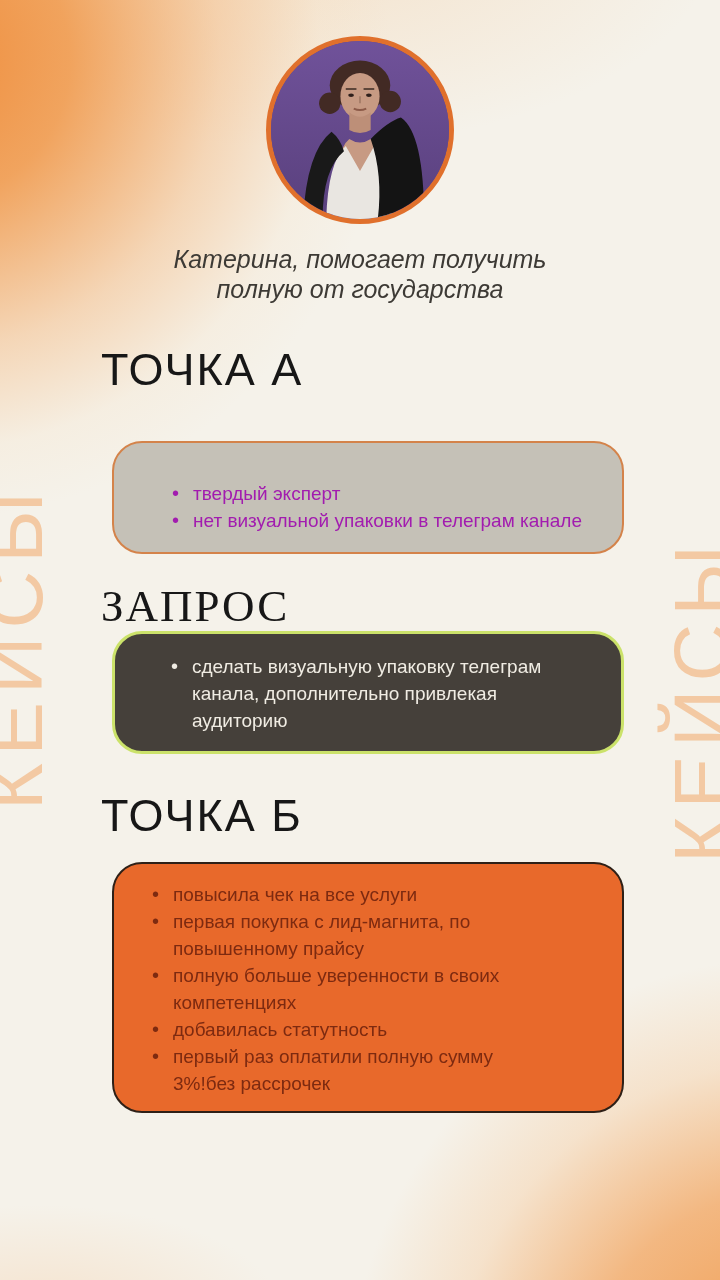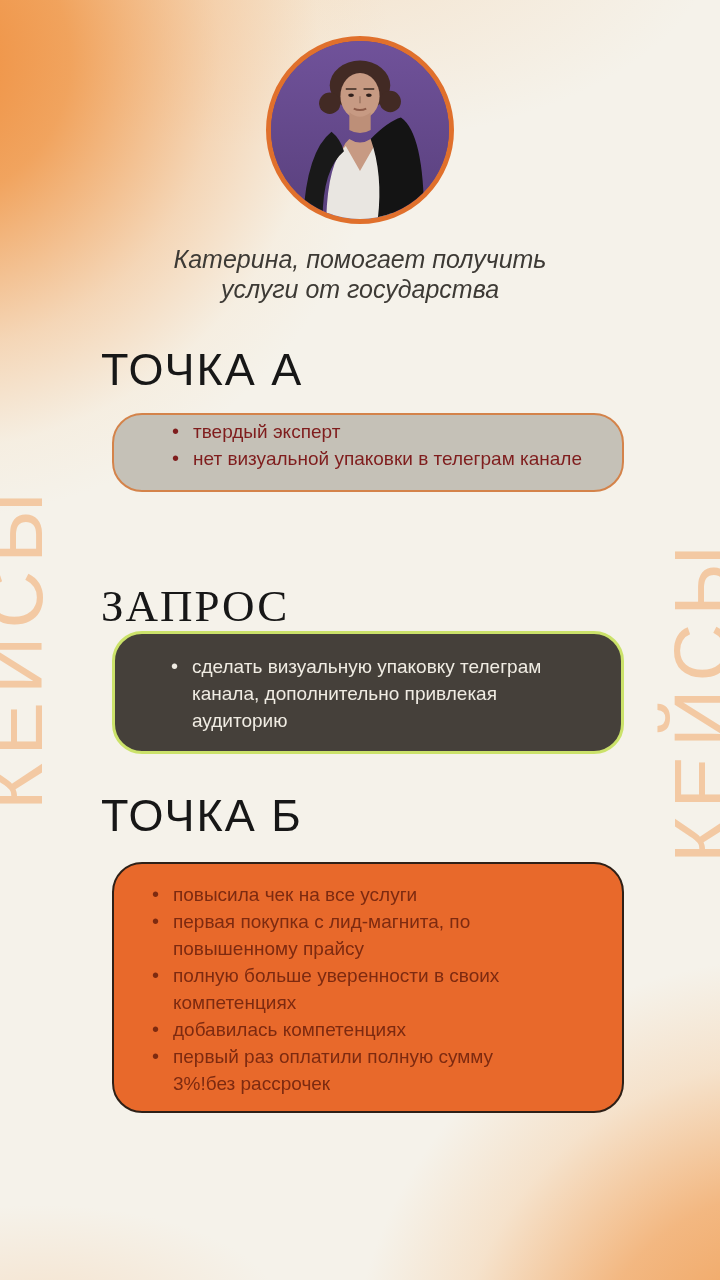--- a/index.html
+++ b/index.html
@@ -57,23 +57,23 @@
   .box ul{
     list-style:none;margin:0;padding:0;
     font-size:19px;line-height:27px;
   }
   .box li{position:relative;padding-left:23px;}
   .box li::before{
     content:"\2022";position:absolute;left:2px;top:0;
     font-size:20px;
   }
   .box-a{
-    top:413px;
+    top:441px;
     background:#c5c1b7;border:2px solid #d4834a;
-    padding:3px 14px 18px 56px;color:#7f1d1d;
+    padding:37px 14px 18px 56px;color:#a21caf;
   }
   .box-a ul{max-width:440px;}
   .box-req{
     top:631px;
     background:#45403a;border:3px solid #cbe26a;
     padding:19px 14px 17px 54px;color:#f0ece3;
   }
   .box-req ul{max-width:400px;}
   .box-b{
     top:862px;
@@ -130,21 +130,21 @@
       <path d="M31,100 Q32,68 42,59 L50,73 L58,59 Q68,68 69,100 Z" fill="#e9e6e1"></path>
 
       <path d="M18,100 Q20,62 34,51 Q39,55 41,62 Q29,72 29,100 Z" fill="#191919"></path>
 
       <path d="M56,55 Q66,45 73,43 Q86,52 86,100 L60,100 Q63,75 56,55 Z" fill="#141414"></path>
     </svg>
   </div>
 
   <div class="caption">
     <div>Катерина, помогает получить</div>
-    <div>услуги от государства</div>
+    <div>полную от государства</div>
   </div>
 
   <div class="heading h-a">ТОЧКА А</div>
 
   <div class="box box-a">
     <ul>
       <li>
         <span>твердый эксперт</span>
       </li>
       <li>
@@ -170,21 +170,21 @@
       <li>
         <span>повысила чек на все услуги</span>
       </li>
       <li>
         <span>первая покупка с лид-магнита, по повышенному прайсу</span>
       </li>
       <li>
         <span>полную больше уверенности в своих компетенциях</span>
       </li>
       <li>
-        <span>добавилась компетенциях</span>
+        <span>добавилась статутность</span>
       </li>
       <li>
         <span>первый раз оплатили полную сумму 3%!без рассрочек</span>
       </li>
     </ul>
   </div>
 
 </div>
 
 </body></html>

